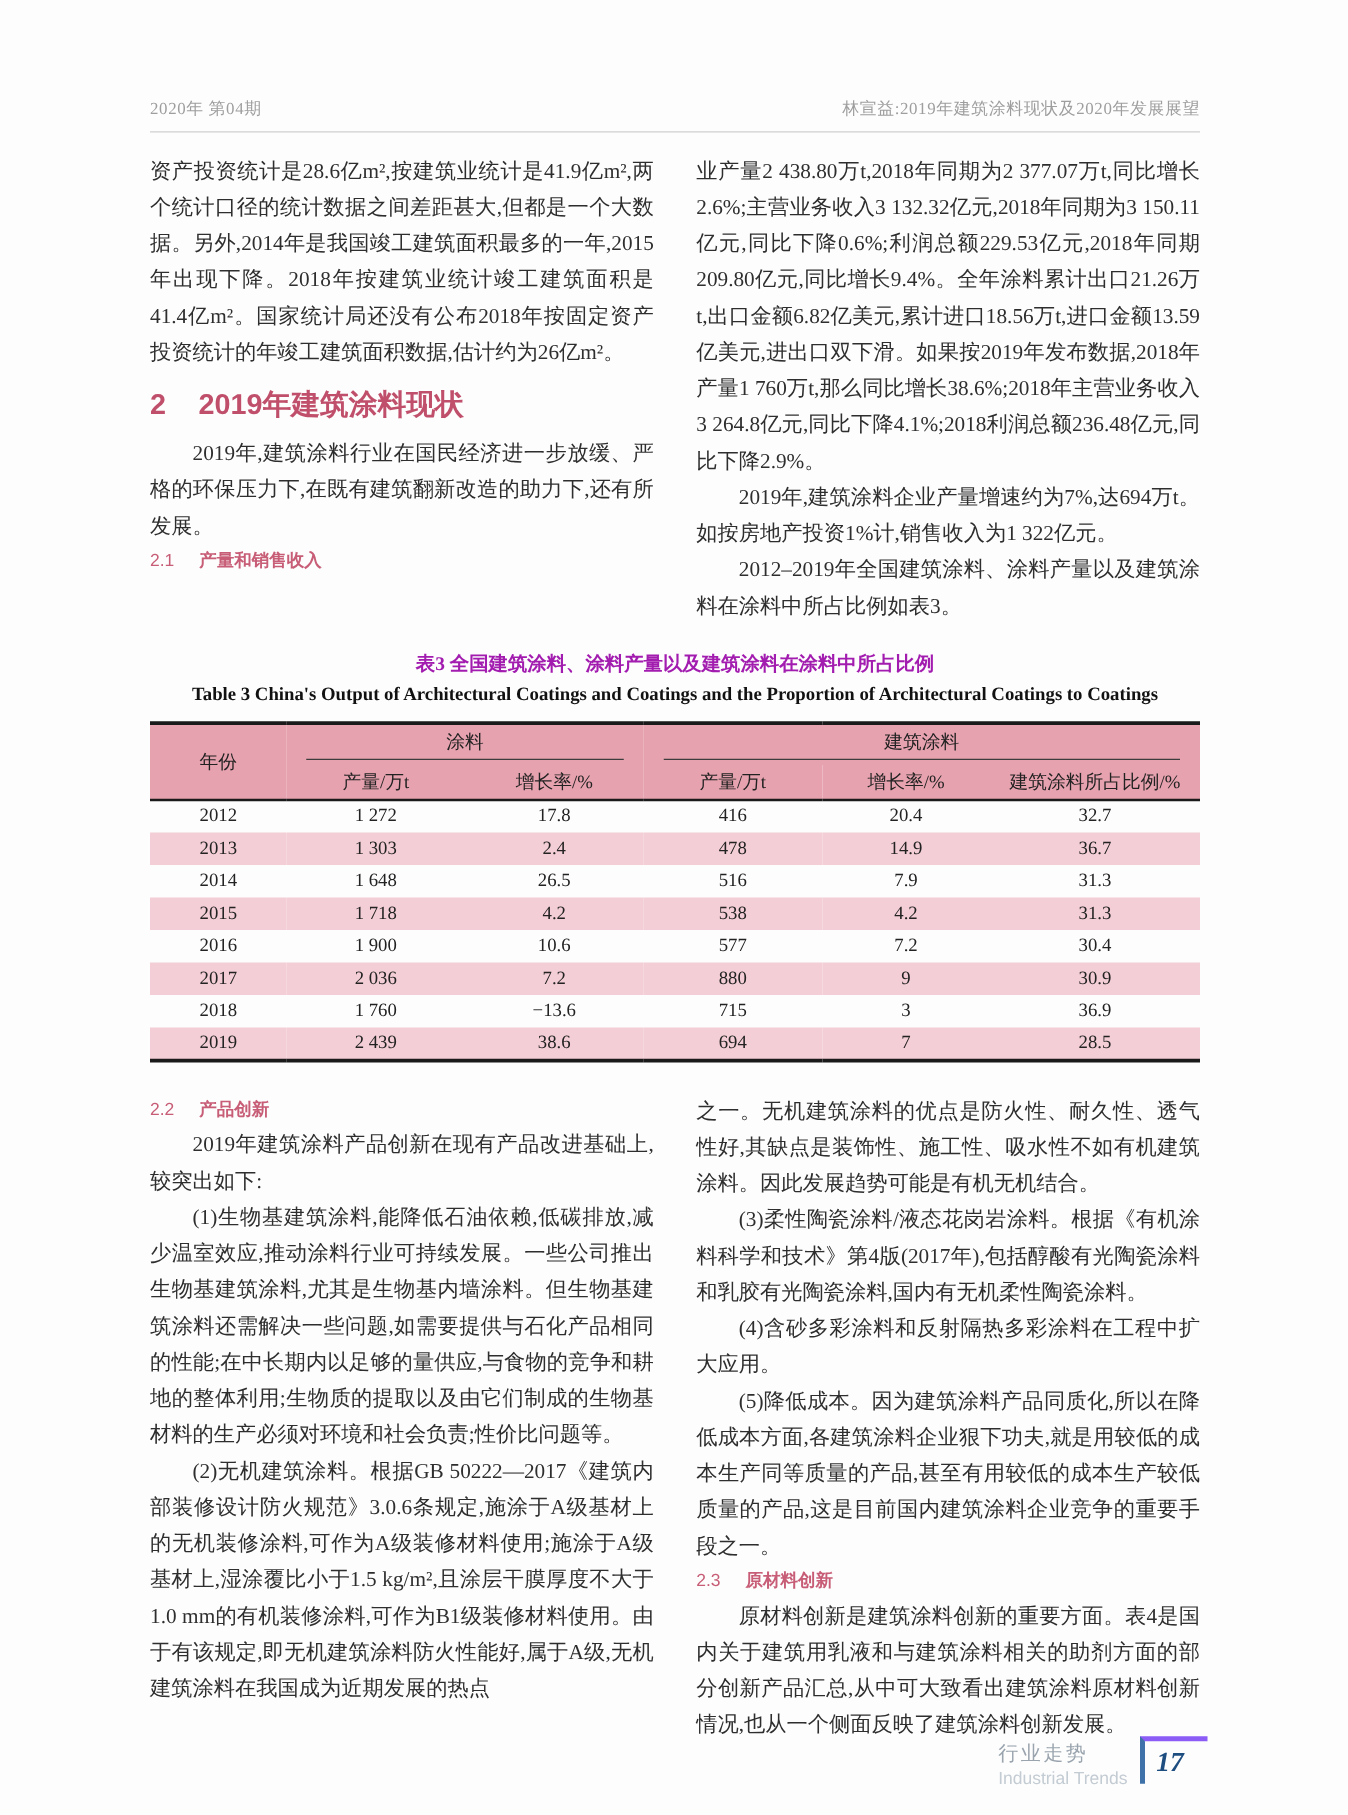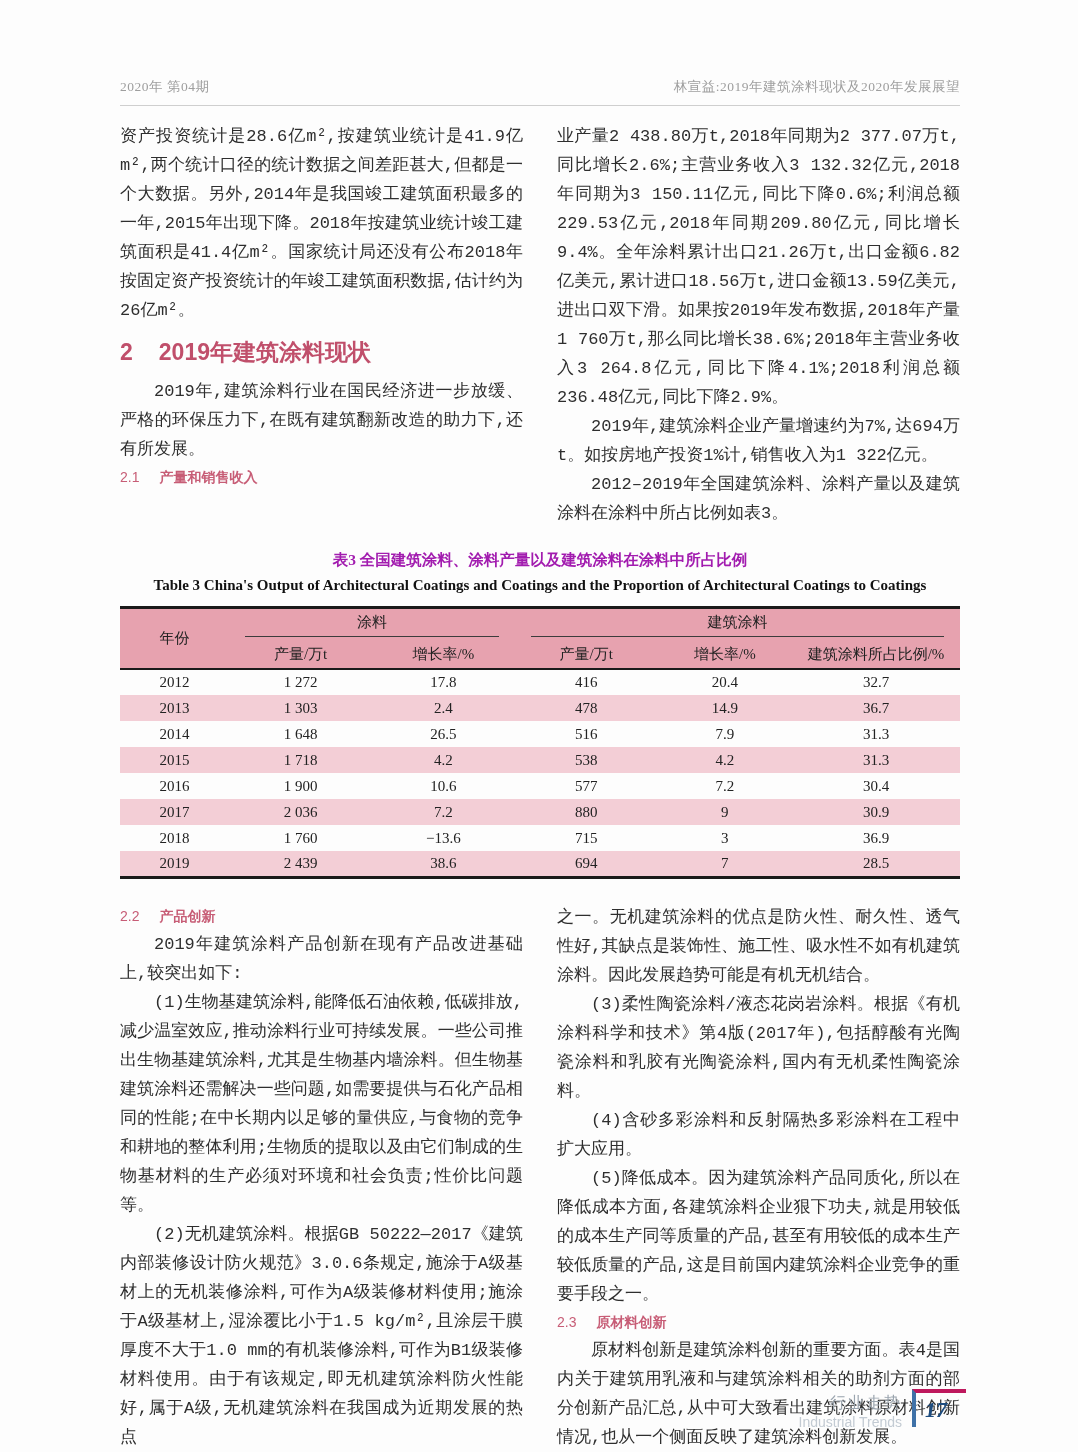--- a/index.html
+++ b/index.html
@@ -34,21 +34,20 @@
     gap: 34px;
     margin-top: 16px;
   }
   .col { flex: 1 1 0; min-width: 0; }
   .para {
     font-size: 17px;
     line-height: 29px;
     text-align: justify;
     text-indent: 2em;
     color: #2e2e2e;
-    font-family: Liberation Mono, monospace;
   }
   .para.noindent { text-indent: 0; }
   .h2 {
     display: flex;
     align-items: baseline;
     color: #c04f6b;
     font-weight: bold;
     font-size: 23px;
     margin: 12px 0 9px 0;
     font-family: "Liberation Sans", sans-serif;
@@ -110,37 +109,36 @@
   table.datatable tbody tr:nth-child(even) { background: #f3ced6; }
   
   .footer {
     position: absolute;
     right: 112px;
     bottom: 22px;
     display: flex;
     align-items: flex-start;
   }
   .footer-labels {
-    text-align: right;
     margin-right: 10px;
     padding-top: 4px;
   }
   .footer-cn {
     font-size: 16px;
     color: #9aa4ae;
     letter-spacing: 2px;
     font-family: "Liberation Sans", sans-serif;
   }
   .footer-en {
     font-size: 14px;
     color: #c3cbd3;
     font-family: "Liberation Sans", sans-serif;
   }
   .pageno {
-    border-top: 4px solid #be185d;
+    border-top: 4px solid #8b5cf6;
     border-left: 4px solid #3f72a8;
     width: 54px;
     height: 38px;
     display: flex;
     align-items: center;
     padding-left: 9px;
   }
   .pageno span {
     font-family: "Liberation Serif", serif;
     font-style: italic;

